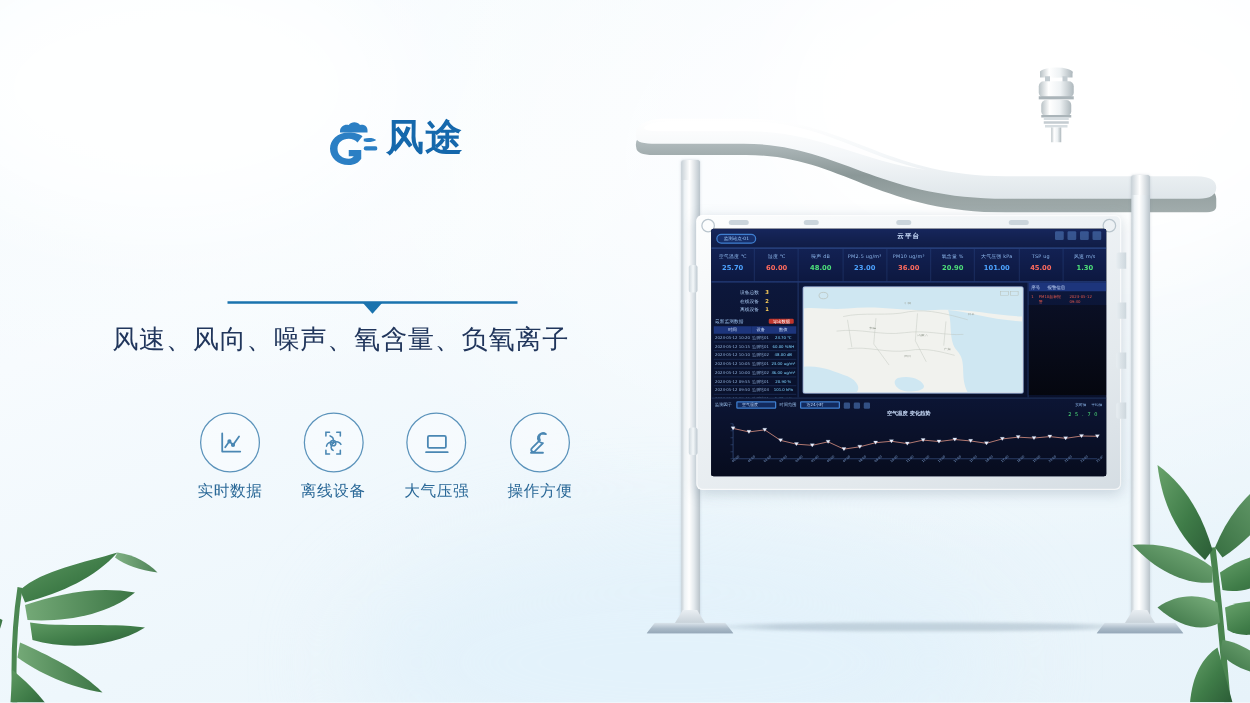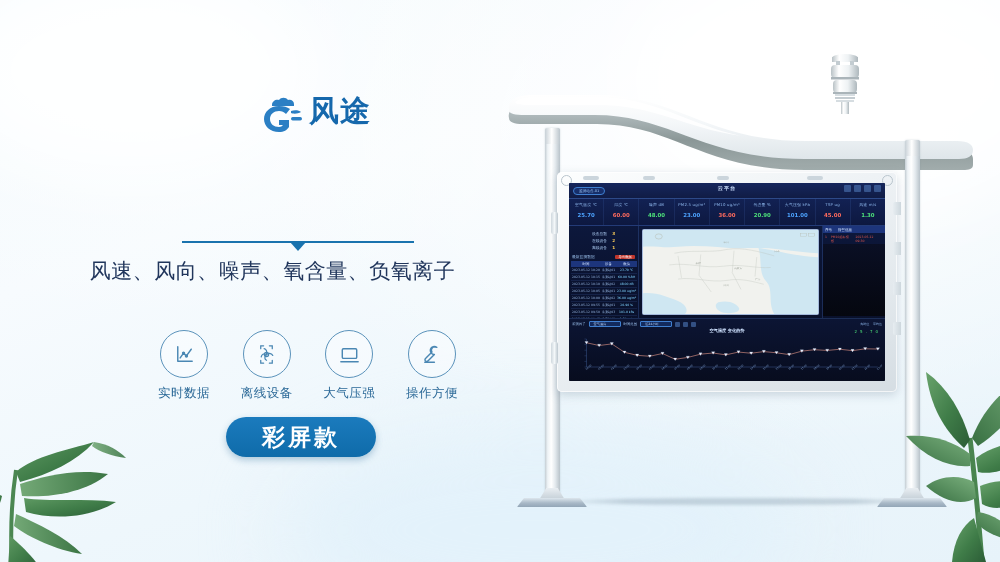--- a/index.html
+++ b/index.html
@@ -594,21 +594,20 @@
             <path d="M18.5 5.5 A4.2 4.2 0 1 0 16 13 L9.5 19.5 A1.8 1.8 0 1 1 7 17 L13.5 10.5
                      A4.2 4.2 0 0 1 15 5 Z"></path>
             <path d="M6 21 L16 21"></path>
           </svg>
         </div>
         <div class="feat-label">操作方便</div>
       </div>
 
     </div>
 
-    <div class="cta">彩屏款</div>
   </div>
 
   <svg class="plant" style="left:-10px;top:398px;width:180px;height:170px;" viewBox="0 0 180 170">
     <defs>
       <linearGradient id="lf1" x1="0" y1="0" x2="1" y2="1">
         <stop offset="0%" stop-color="#5f9a63"></stop>
           <stop offset="55%" stop-color="#3f7c48"></stop>
         <stop offset="100%" stop-color="#2c5e38"></stop>
       </linearGradient>
       <linearGradient id="lf2" x1="0" y1="0" x2="1" y2="0">

